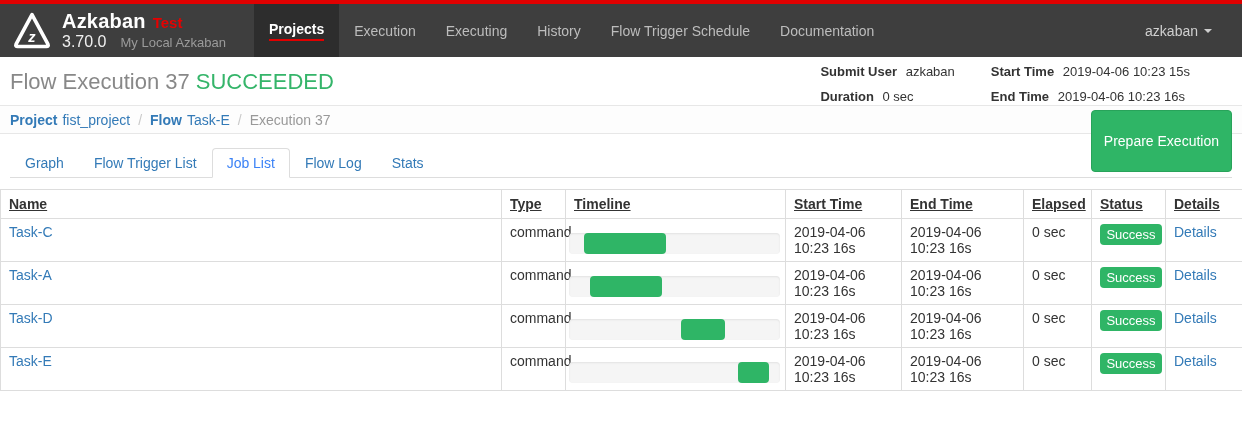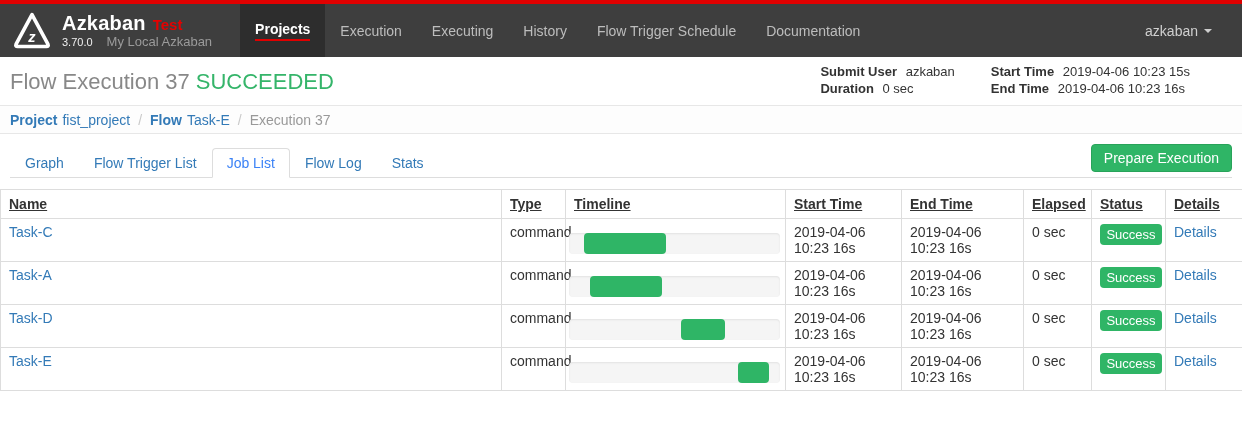--- a/index.html
+++ b/index.html
@@ -15,21 +15,21 @@
     height:57px; background:#3e3e3e; border-top:4px solid #e00000;
     display:flex; align-items:stretch;
   }
   .brand { display:flex; align-items:center; padding:0 16px 0 12px; }
   .logo { width:40px; height:40px; margin-right:10px; flex:none; }
   .brand-lines { display:flex; flex-direction:column; line-height:1.15; }
   .brand-row1 { display:flex; align-items:baseline; }
   .brand-title { color:#fff; font-size:20px; font-weight:bold; letter-spacing:.2px; }
   .brand-env { color:#e60000; font-size:15px; font-weight:bold; margin-left:7px; }
   .brand-row2 { display:flex; align-items:baseline; }
-  .brand-version { color:#f0f0f0; font-size:11px; }
+  .brand-version { color:#f0f0f0; font-size:16px; }
   .brand-subtitle { color:#9b9b9b; font-size:13px; margin-left:14px; }
 
   .nav { display:flex; margin-left:12px; }
   .nav-item {
     display:flex; align-items:center; padding:0 15px;
     color:#bdbdbd; font-size:14px; cursor:pointer; white-space:nowrap;
   }
   .nav-item.active { background:#2d2d2d; color:#fff; font-weight:bold; }
   .nav-item.active .nav-lbl { border-bottom:2px solid #e00000; padding-bottom:2px; }
 
@@ -41,21 +41,21 @@
     display:inline-block; width:0; height:0; margin-left:6px;
     border-left:4px solid transparent; border-right:4px solid transparent;
     border-top:4px solid #cfcfcf;
   }
 
   
   .page-header { display:flex; justify-content:space-between; padding:0 10px; height:48px; }
   .flow-title { font-size:22px; font-weight:normal; color:#888; margin:12px 0 0 0; }
   .flow-status { color:#35b56a; margin-left:6px; }
   .exec-info { display:flex; gap:36px; padding-top:7px; padding-right:42px; font-size:13px; }
-  .info-col { display:flex; flex-direction:column; gap:2px; }
+  .info-col { display:flex; flex-direction:column; gap:10px; }
   .info-line { white-space:nowrap; }
   .info-label { font-weight:bold; color:#333; margin-right:5px; }
   .info-value { color:#333; }
 
   
   .breadcrumb {
     border-top:1px solid #e7e7e7; border-bottom:1px solid #e7e7e7;
     padding:5px 10px; height:29px; background:#fdfdfd; display:flex; align-items:center;
   }
   .bc-label { color:#337ab7; font-weight:bold; }
@@ -70,21 +70,21 @@
   }
   .tab {
     padding:6px 14px; margin-bottom:-1px; font-size:14px; color:#337ab7;
     cursor:pointer; border:1px solid transparent; border-radius:4px 4px 0 0;
     white-space:nowrap;
   }
   .tab.active { color:#3b82f6; background:#fff; border-color:#ddd; border-bottom-color:#fff; }
   .prepare-btn {
     margin-left:auto; margin-bottom:5px;
     background:#2fb566; border:1px solid #28a35a; color:#fff;
-    font-size:14px; font-family:inherit; padding:5px 12px; border-radius:4px; cursor:pointer;
+    font-size:14px; font-family:inherit; padding:22px 12px; border-radius:4px; cursor:pointer;
   }
 
   
   .job-table { width:100%; border-collapse:collapse; margin-top:11px; font-size:14px; table-layout:fixed; }
   .job-table th, .job-table td {
     border:1px solid #ddd; padding:5px 8px; text-align:left; vertical-align:top;
   }
   .job-table th { font-weight:bold; color:#333; padding:6px 8px;text-decoration:underline; }
   .job-table td { height:41px; }
   .link { color:#337ab7; text-decoration:none; cursor:pointer; }

